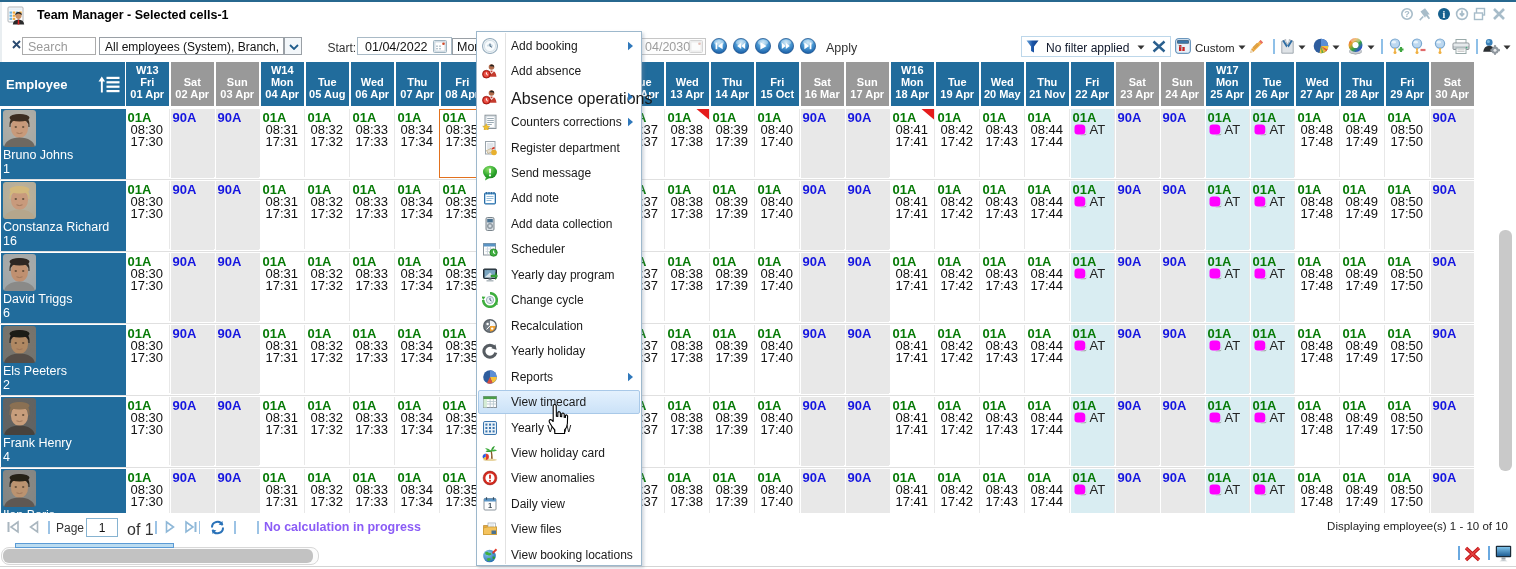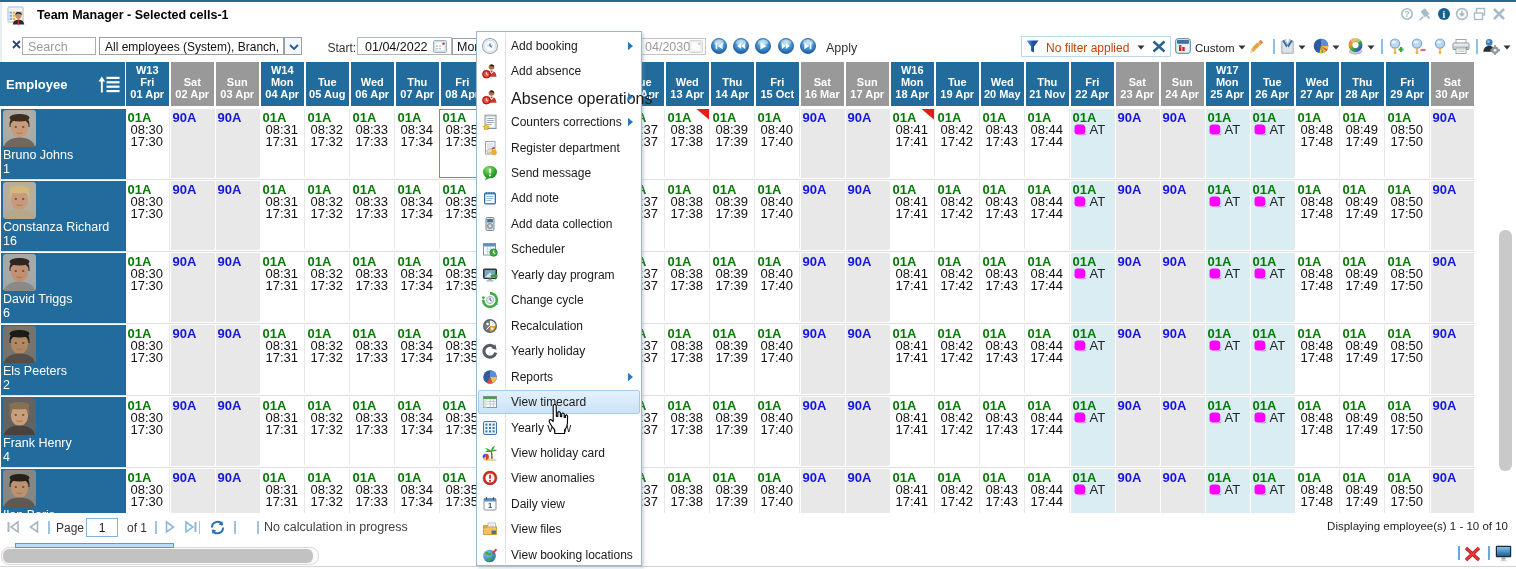--- a/index.html
+++ b/index.html
@@ -155,21 +155,21 @@
 <svg class="a" style="left:1025px;top:39px" width="15" height="15" viewBox="0 0 15 15">
 <defs>
       <linearGradient id="fg" x1="0" y1="0" x2="1" y2="0">
         <stop offset="0%" stop-color="#6aa6dd"></stop>
         <stop offset="50%" stop-color="#1b55a8"></stop>
         <stop offset="100%" stop-color="#123f85"></stop>
       </linearGradient>
     </defs>
 <path d="M1.5 1.5 L13.5 1.5 L9 7.5 L9 13.5 L6 12 L6 7.5 Z" fill="url(#fg)"></path>
   </svg>
-<div class="a" style="left:1046px;top:41px;font-size:12px;color:#c2410c">No filter applied</div>
+<div class="a" style="left:1046px;top:41px;font-size:12px;color:#0f172a">No filter applied</div>
 <svg class="a" style="left:1137px;top:45px" width="8" height="5" viewBox="0 0 8 5">
     <path d="M0.5 0.6 L4 4.6 L7.5 0.6 Z" fill="#333"></path>
   </svg>
 <svg class="a" style="left:1152px;top:40px" width="14" height="13" viewBox="0 0 14 13">
 <path d="M1.5 1.5 L12.5 11.5 M12.5 1.5 L1.5 11.5" stroke="#2a5f8e" stroke-width="2.4"></path>
   </svg>
 <svg class="a" style="left:1175px;top:38px" width="16" height="16" viewBox="0 0 16 16">
 <rect x="0.7" y="0.7" width="14.6" height="14.6" rx="2.4" fill="#e8f1f8" stroke="#4a7fae"></rect>
 <rect x="2.4" y="2.4" width="11.2" height="3" fill="#39627- "></rect>
     <rect x="2.4" y="2.4" width="11.2" height="3" fill="#3a75a8"></rect>
@@ -1329,39 +1329,39 @@
 <svg class="a" style="left:6px;top:520px" width="14" height="14" viewBox="0 0 14 14">
 <rect x="1.5" y="2" width="2" height="10" fill="#a9b6bf"></rect>
     <path d="M12 2 L5 7 L12 12 Z" fill="none" stroke="#a9b6bf" stroke-width="1.6"></path>
   </svg>
 <svg class="a" style="left:27px;top:520px" width="14" height="14" viewBox="0 0 14 14">
 <path d="M10.5 2 L3.5 7 L10.5 12 Z" fill="none" stroke="#a9b6bf" stroke-width="1.6"></path>
   </svg>
 <div class="a" style="left:48px;top:521px;width:1.5px;height:13px;background:#9cc3e5"></div>
 <div class="a" style="left:56px;top:521px;font-size:12px;color:#333">Page</div>
 <div class="a" style="left:86px;top:518px;width:32px;height:19px;border:1px solid #86b3d1;background:#fff;font-size:12px;color:#111;text-align:center;padding-top:2px">1</div>
-<div class="a" style="left:127px;top:521px;font-size:12px;color:#333">of 1</div>
+<div class="a" style="left:127px;top:521px;font-size:16px;color:#333">of 1</div>
 <div class="a" style="left:155px;top:521px;width:1.5px;height:13px;background:#9cc3e5"></div>
 <svg class="a" style="left:163px;top:520px" width="14" height="14" viewBox="0 0 14 14">
 <path d="M3.5 2 L10.5 7 L3.5 12 Z" fill="none" stroke="#8fb8d8" stroke-width="1.6"></path>
   </svg>
 <svg class="a" style="left:184px;top:520px" width="15" height="14" viewBox="0 0 15 14">
 <path d="M2 2 L9 7 L2 12 Z" fill="none" stroke="#8fb8d8" stroke-width="1.6"></path>
     <rect x="10.5" y="2" width="2" height="10" fill="#8fb8d8"></rect>
   </svg>
 <div class="a" style="left:198.5px;top:521px;width:1.5px;height:13px;background:#9cc3e5"></div>
 <svg class="a" style="left:209px;top:519px" width="17" height="17" viewBox="0 0 17 17">
 <path d="M3 8.5 A5.5 5.5 0 0 1 13.5 6" stroke="#2a72b8" stroke-width="2" fill="none"></path>
 <path d="M14 8.5 A5.5 5.5 0 0 1 3.5 11" stroke="#2a72b8" stroke-width="2" fill="none"></path>
 <path d="M13.5 2 L13.8 6.4 L9.6 5.4 Z" fill="#2a72b8"></path>
 <path d="M3.5 15 L3.2 10.6 L7.4 11.6 Z" fill="#2a72b8"></path>
   </svg>
 <div class="a" style="left:234px;top:521px;width:1.5px;height:13px;background:#9cc3e5"></div>
 <div class="a" style="left:257px;top:521px;width:1.5px;height:13px;background:#9cc3e5"></div>
-<div class="a" style="left:264px;top:520px;font-size:12.5px;font-weight:normal;color:#404040">No calculation in progress</div>
+<div class="a" style="left:264px;top:520px;font-size:12.5px;font-weight:bold;color:#8b5cf6">No calculation in progress</div>
 <div class="a" style="left:1200px;top:520px;width:308px;font-size:11.5px;color:#222;text-align:right">Displaying employee(s) 1 - 10 of 10</div>
 <div class="a" style="left:1458px;top:546px;width:1.5px;height:14px;background:#6aa9e0"></div>
 <svg class="a" style="left:1464px;top:546px" width="17" height="16" viewBox="0 0 17 16">
 <path d="M2 2 L15 14 M15 2 L2 14" stroke="#c01818" stroke-width="3.4"></path>
 <path d="M2 2 L15 14 M15 2 L2 14" stroke="#e84040" stroke-width="1.4"></path>
   </svg>
 <div class="a" style="left:1488px;top:546px;width:1.5px;height:14px;background:#6aa9e0"></div>
 <svg class="a" style="left:1495px;top:545px" width="17" height="17" viewBox="0 0 17 17">
 <rect x="0.8" y="0.8" width="15.4" height="11.4" rx="1" fill="#1a2a38"></rect>
 <defs>

